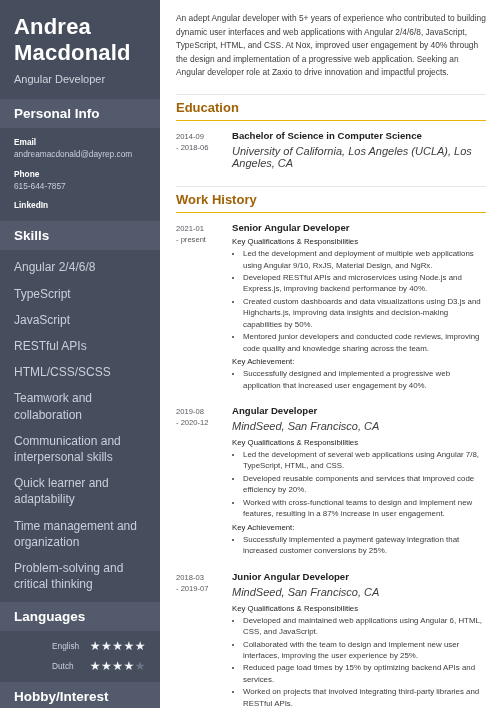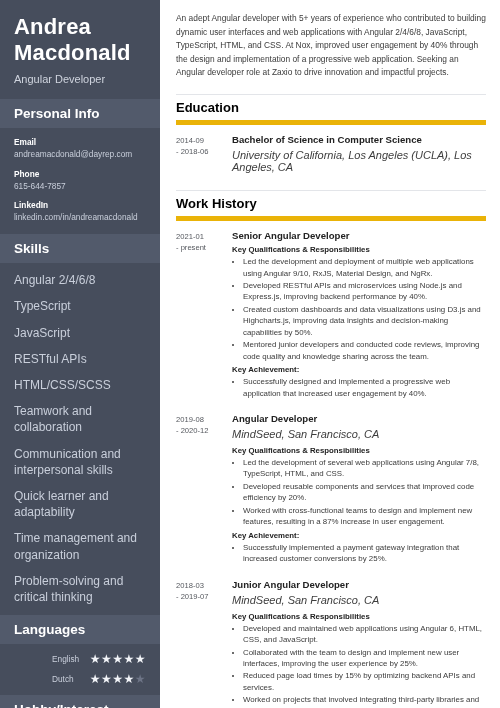--- a/index.html
+++ b/index.html
@@ -128,23 +128,23 @@
     font-size: 8.4px;
     line-height: 1.62;
     color: #3b3b3b;
     margin: 0 0 14px 0;
     text-align: left;
   }
   .main-section { margin-bottom: 6px; }
   .sec-head {
     font-size: 13px;
     font-weight: bold;
-    color: #000000;
+    color: #a16207;
     border-top: 1px solid #e3e5e9;
-    border-bottom: 5px solid #eab308;
+    border-bottom: 1px solid #eab308;
     padding: 5px 0 5px 0;
     margin: 0 0 9px 0;
   }
   .entry {
     display: flex;
     align-items: flex-start;
     margin-bottom: 11px;
   }
   .entry-dates {
     width: 56px;
@@ -162,21 +162,21 @@
     margin: 0 0 4px 0;
   }
   .entry-sub {
     font-size: 11px;
     font-style: italic;
     color: #3d3d3d;
     margin: 0 0 6px 0;
   }
   .sub-head {
     font-size: 7.8px;
-    font-weight: bold;
+    font-weight: normal;
     color: #222222;
     margin: 0 0 2px 0;
   }
   .bullets {
     margin: 0 0 3px 0;
     padding-left: 11px;
   }
   .bullets li {
     font-size: 7.9px;
     line-height: 1.45;
@@ -205,21 +205,20 @@
       <div class="pi-item">
         <div class="pi-label">Email</div>
         <div class="pi-value">andreamacdonald@dayrep.com</div>
       </div>
       <div class="pi-item">
         <div class="pi-label">Phone</div>
         <div class="pi-value">615-644-7857</div>
       </div>
       <div class="pi-item">
         <div class="pi-label">LinkedIn</div>
-        <div class="pi-value">linkedin.com/in/andreamacdonald</div>
       </div>
     </div>
 
     <div class="side-section-head">Skills</div>
     <div class="side-body">
       <div class="skill-item">Angular 2/4/6/8</div>
       <div class="skill-item">TypeScript</div>
       <div class="skill-item">JavaScript</div>
       <div class="skill-item">RESTful APIs</div>
       <div class="skill-item">HTML/CSS/SCSS</div>

